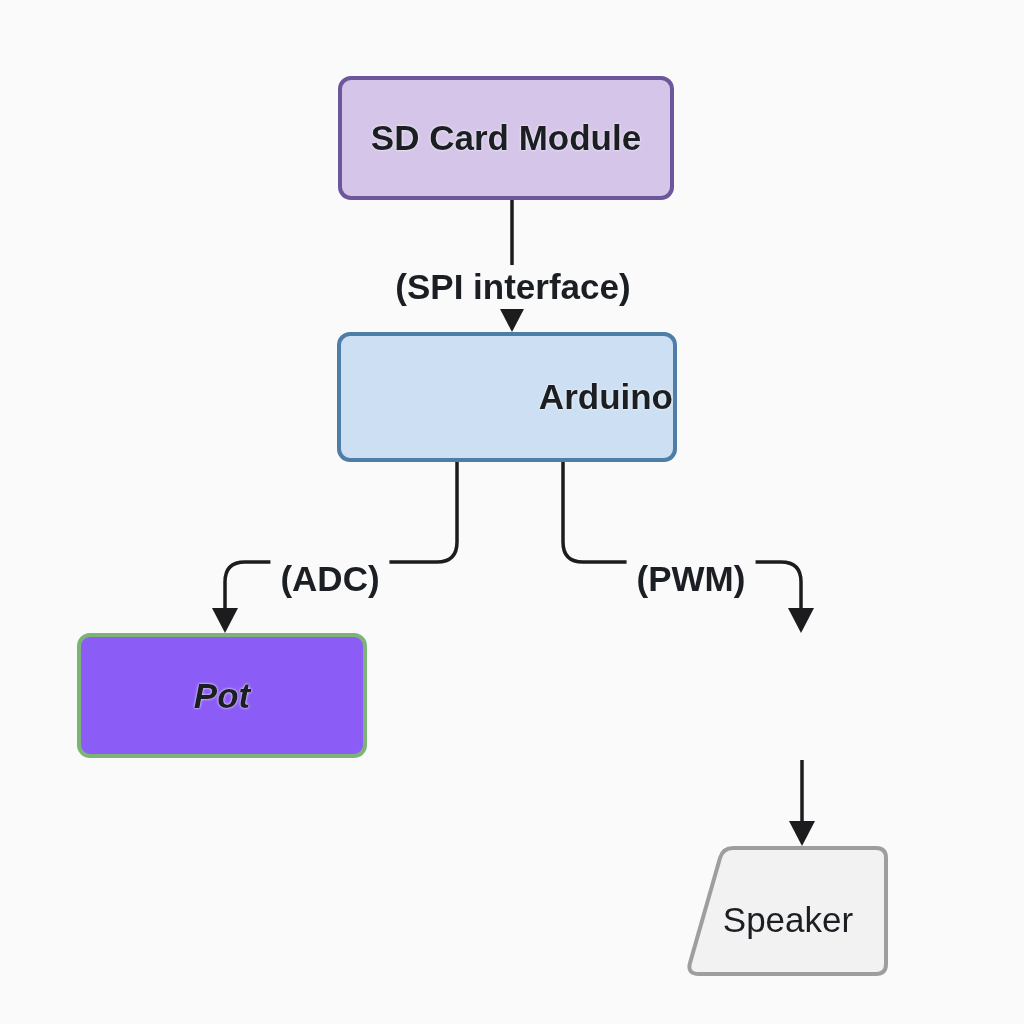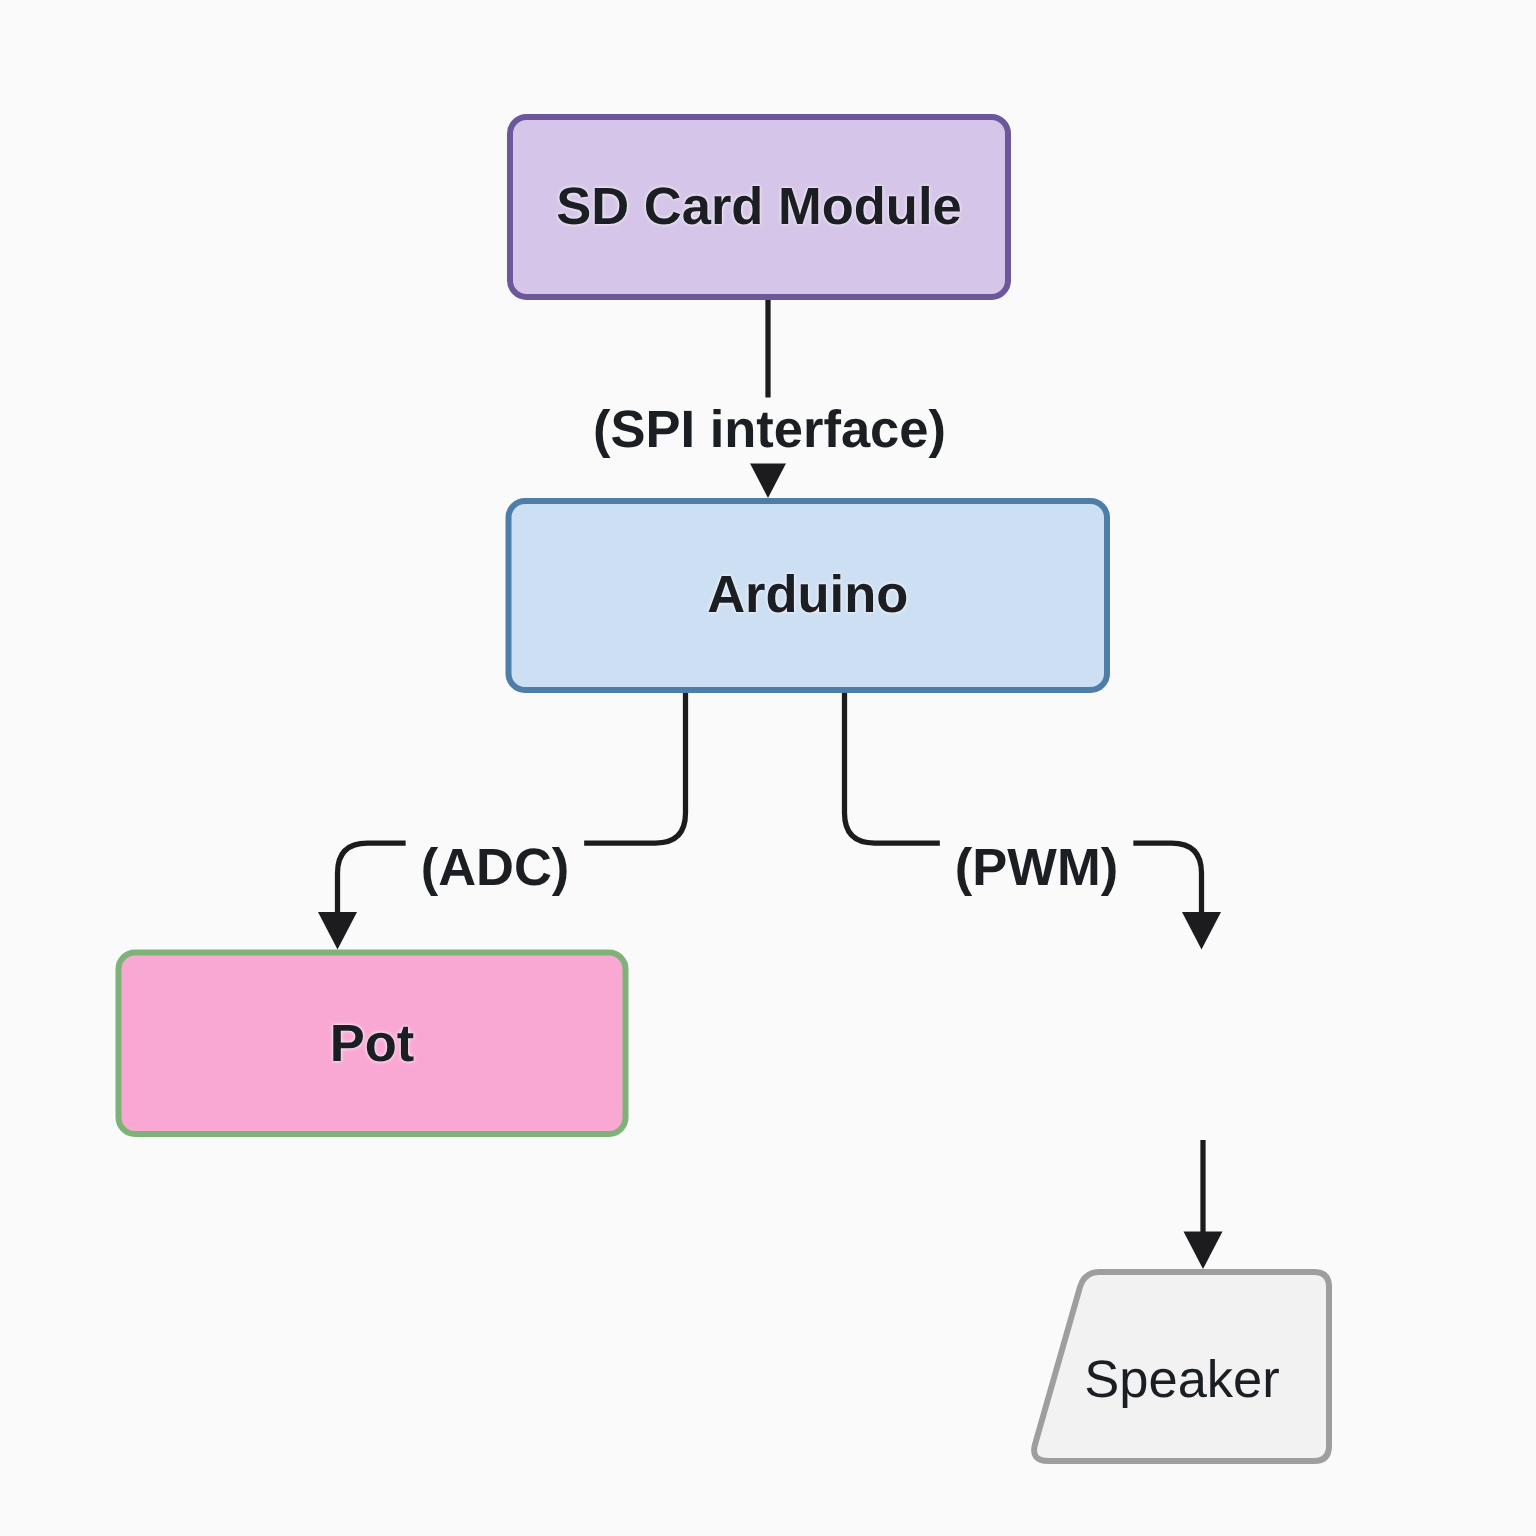--- a/index.html
+++ b/index.html
@@ -30,22 +30,22 @@
     display: flex;
     align-items: center;
     justify-content: center;
     font-size: 35px;
     font-weight: 600;
     color: #1b1f24;
     text-shadow: 0 0 3px rgba(255,255,255,0.85), 0 0 1px rgba(255,255,255,0.85);
     white-space: nowrap;
   }
   .node-sd-card   { left: 338px; top: 34px;  width: 336px; height: 124px; background: #d5c5e8; border-color: #6d579b; margin-top: 42px; }
-  .node-arduino   { left: 337px; top: 332px; width: 403px; height: 130px; background: #cddff2; border-color: #4e7da8; }
-  .node-pot       { left: 77px;  top: 633px; width: 342px; height: 125px; background: #f9a8d4; border-color: #7db377; }
+  .node-arduino   { left: 337px; top: 332px; width: 340px; height: 130px; background: #cddff2; border-color: #4e7da8; justify-content: flex-end; }
+  .node-pot       { left: 77px;  top: 633px; width: 290px; height: 125px; background: #8b5cf6; border-color: #7db377; font-style: italic; }
   .node-amplifier { left: 658px; top: 633px; width: 287px; height: 125px; background: #fbe6cb; border-color: #d28a43; }
   .speaker-shape {
     fill: #f2f2f2;
     stroke: #9e9e9e;
     stroke-width: 4;
     stroke-linejoin: round;
   }
   .speaker-label {
     position: absolute;
     left: 690px; top: 850px;

